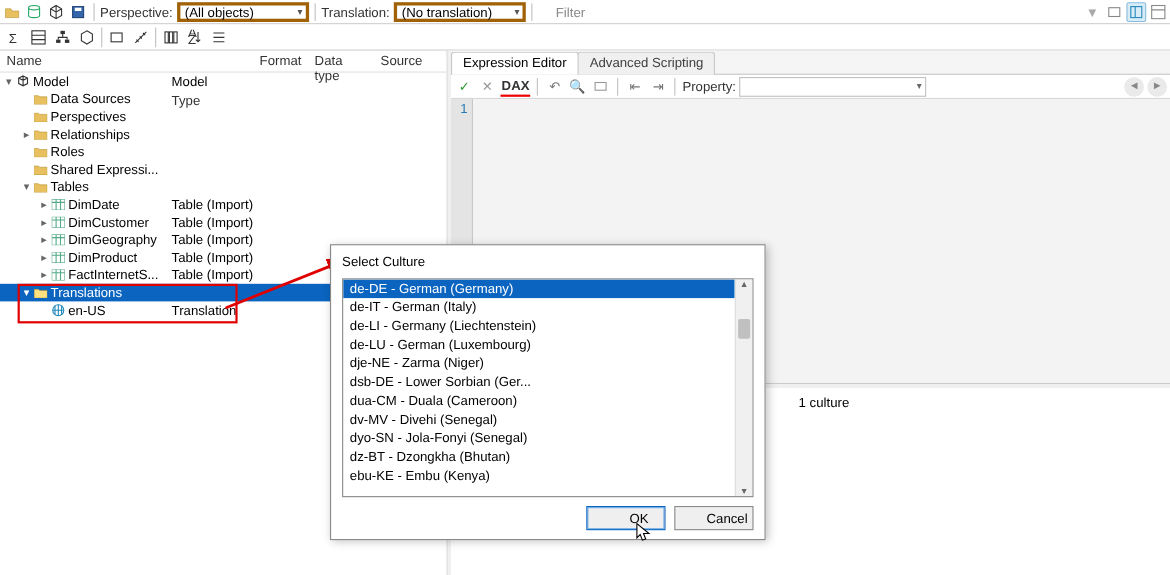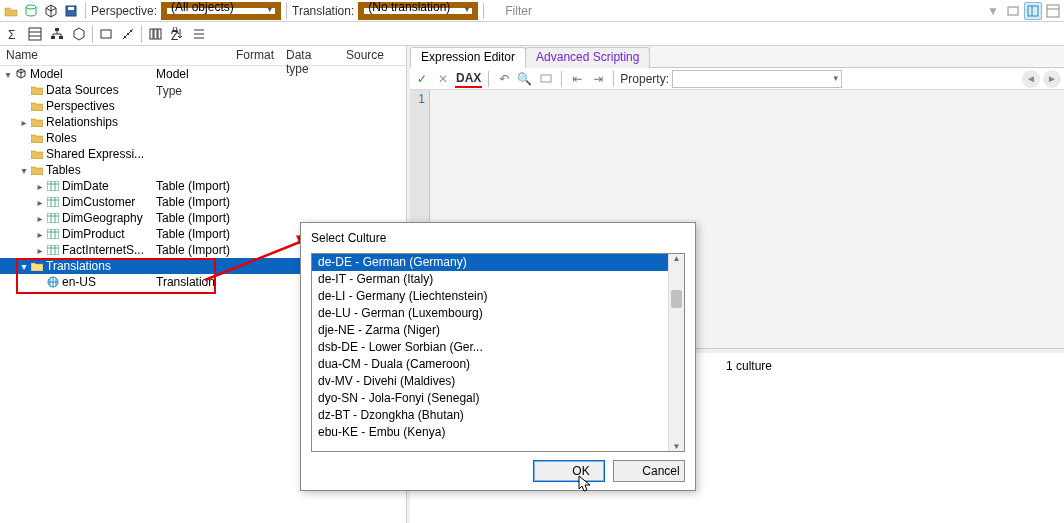--- a/index.html
+++ b/index.html
@@ -3,21 +3,21 @@
 <meta charset="utf-8">
 <style>
 * { box-sizing: border-box; margin: 0; padding: 0; font-family: "Segoe UI", Tahoma, sans-serif; font-size: 12px; }
 body { background: #fff; width: 1064px; height: 523px; overflow: hidden; position: relative; }
 
 
 .top-bar { height: 22px; display: flex; align-items: center; border-bottom: 1px solid #d0d0d0; padding: 0 2px; gap: 2px; }
 .tb-btn { width: 18px; height: 18px; display: inline-flex; align-items: center; justify-content: center; color: #555; border-radius: 2px; }
 .tb-sep { width: 1px; height: 16px; background: #c0c0c0; margin: 0 3px; }
 .tb-label { color: #333; margin-right: 2px; }
-.tb-combo { background: #fff; border: 6px solid #a16207; height: 18px; padding: 0 14px 0 4px; display: inline-flex; align-items: flex-end; min-width: 120px; position: relative; }
+.tb-combo { background: #fff; border: 3px solid #a16207; height: 18px; padding: 0 14px 0 4px; display: inline-flex; align-items: center; min-width: 120px; position: relative; }
 .tb-combo::after { content: "▾"; font-size: 9px; color: #555; position: absolute; right: 3px; }
 .tb-filter { flex: 1; background: #fff; border: none; height: 18px; padding: 0 4px; display: inline-flex; align-items: center; color: #888; margin-left: 12px; }
 
 
 .tool-row { height: 24px; display: flex; align-items: center; border-bottom: 1px solid #d0d0d0; padding: 0 2px; gap: 0; }
 .tool-btn { width: 22px; height: 22px; display: inline-flex; align-items: center; justify-content: center; border: 1px solid transparent; }
 .tool-btn svg { width: 14px; height: 14px; }
 .tool-sep { width: 1px; height: 18px; background: #c0c0c0; margin: 0 2px; }
 
 
@@ -44,21 +44,21 @@
 .tree-row .type { position: absolute; left: 156px; }
 .ind-0 { padding-left: 2px; }
 .ind-1 { padding-left: 18px; }
 .ind-2 { padding-left: 34px; }
 .row-sel { background: #0a64c0 !important; color: #fff; }
 .hl-box { position: absolute; border: 2px solid #e00000; pointer-events: none; }
 
 
 .tabs { display: flex; height: 22px; border-bottom: 1px solid #c8c8c8; background: #f5f5f5; }
 .tab { padding: 2px 10px; border: 1px solid #c8c8c8; border-bottom: none; background: #fff; margin-right: -1px; border-radius: 3px 3px 0 0; position: relative; top: 1px; }
-.tab.inactive { background: #f0f0f0; color: #6d28d9; }
+.tab.inactive { background: #f0f0f0; color: #404040; }
 
 
 .ed-bar { height: 22px; display: flex; align-items: center; border-bottom: 1px solid #d8d8d8; padding: 0 3px; gap: 3px; }
 .ed-btn { width: 18px; height: 18px; display: inline-flex; align-items: center; justify-content: center; color: #777; }
 .prop-label { color: #333; }
 .prop-combo { flex: 0 0 170px; border: 1px solid #c0c0c0; background: #fff; height: 18px; position: relative; }
 .prop-combo::after { content: "▾"; font-size: 9px; color: #666; position: absolute; right: 3px; top: 2px; }
 .ed-spacer { flex: 1; }
 .nav-btn { width: 18px; height: 18px; border-radius: 9px; background: #eaeaea; display: inline-flex; align-items: center; justify-content: center; font-size: 10px; color: #888; }
 
@@ -452,21 +452,21 @@
   <div class="dlg-title">Select Culture</div>
   <div class="dlg-list">
     <div class="dlg-list-inner" id="dlg-items">
         <div class="dlg-item sel">de-DE - German (Germany)</div>
         <div class="dlg-item">de-IT - German (Italy)</div>
         <div class="dlg-item">de-LI - Germany (Liechtenstein)</div>
         <div class="dlg-item">de-LU - German (Luxembourg)</div>
         <div class="dlg-item">dje-NE - Zarma (Niger)</div>
         <div class="dlg-item">dsb-DE - Lower Sorbian (Ger...</div>
         <div class="dlg-item">dua-CM - Duala (Cameroon)</div>
-        <div class="dlg-item">dv-MV - Divehi (Maldives)</div>
+        <div class="dlg-item">dv-MV - Divehi (Senegal)</div>
         <div class="dlg-item">dyo-SN - Jola-Fonyi (Senegal)</div>
         <div class="dlg-item">dz-BT - Dzongkha (Bhutan)</div>
         <div class="dlg-item">ebu-KE - Embu (Kenya)</div>
       </div>
     <div class="dlg-scroll">
         <div class="dlg-thumb"></div>
       </div>
   </div>
   <div class="dlg-buttons">
     <span class="btn primary">OK</span>

